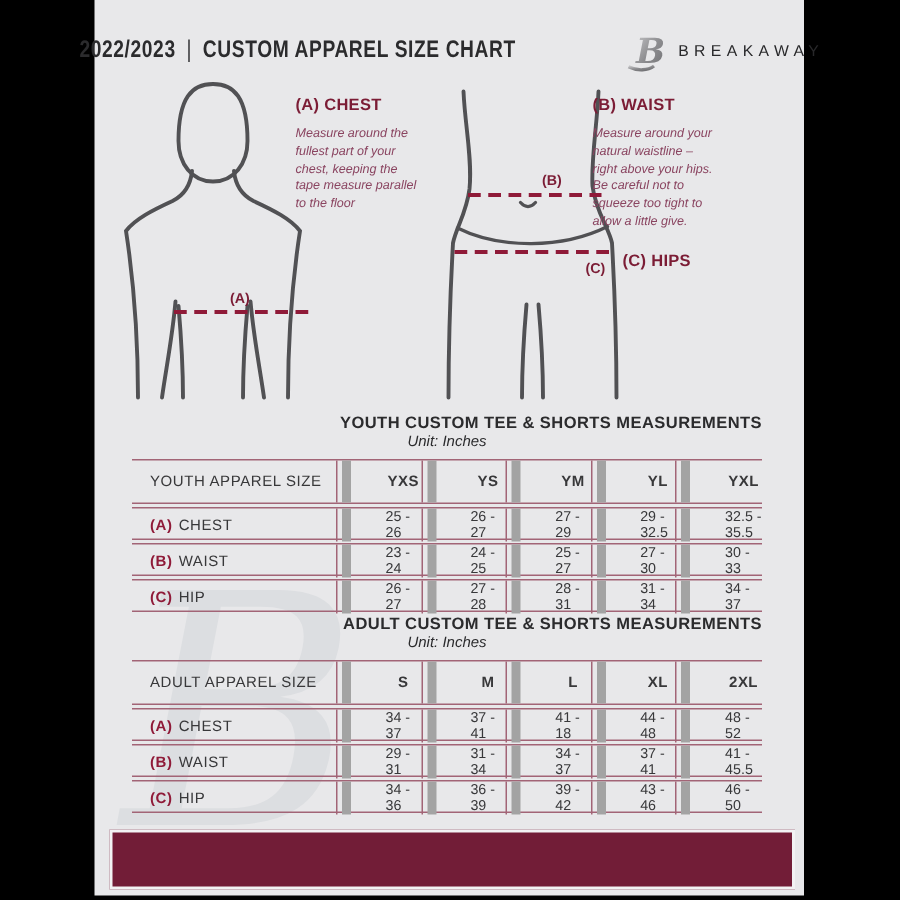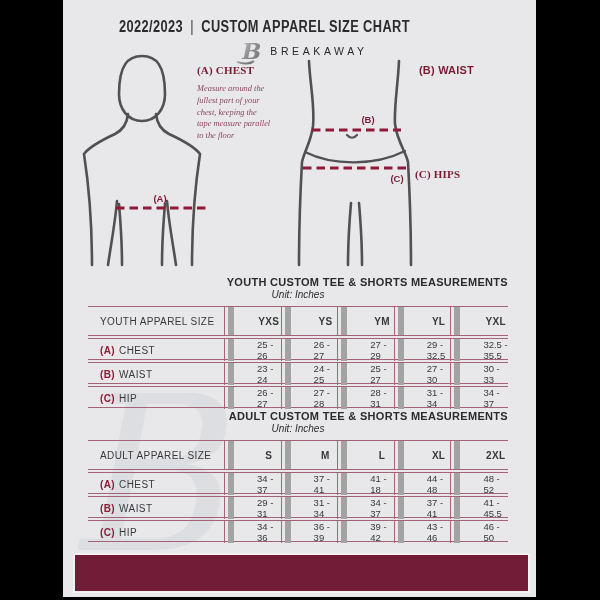--- a/index.html
+++ b/index.html
@@ -7,21 +7,21 @@
     width:600px;height:600px;background:#000;position:relative;overflow:hidden;
     font-family:"Liberation Sans", sans-serif;
   }
   .page{
     position:absolute;left:63px;top:0;width:473px;height:597px;
     background:#e8e8ea;
   }
   
   .topbar{
     position:absolute;top:18px;left:25px;right:22px;height:32px;
-    display:flex;justify-content:flex-start;align-items:center;z-index:2;flex-direction:column;
+    display:flex;justify-content:center;align-items:center;z-index:2;
   }
   .doc-title{
     font-weight:bold;font-size:16px;color:#2b2b2d;letter-spacing:.5px;
     transform:scaleX(.8);transform-origin:left center;white-space:nowrap;
     display:flex;gap:9px;align-items:center;
   }
   .doc-title .sep{font-weight:normal;color:#3a3a3c;}
   .brand{display:flex;align-items:center;gap:8px;}
   .wordmark{font-weight:normal;font-size:10.5px;letter-spacing:3.6px;color:#28282a;}
   
@@ -122,32 +122,38 @@
         <path d="M52,77 Q57,82.5 62,77" stroke-width="2.2"></path>
         <path d="M56,145 C54,168 53,188 53,207"></path>
         <path d="M64,145 C66,168 67,188 67,207"></path>
       </g>
       <path d="M17,72 H106" stroke="#8f1a38" stroke-width="2.8" stroke-dasharray="8.5 5" fill="none"></path>
       <text x="73" y="65" text-anchor="middle" font-size="9.5" font-weight="bold" fill="#7b1c35">(B)</text>
       <path d="M8,110 H114" stroke="#8f1a38" stroke-width="2.8" stroke-dasharray="8.5 5" fill="none"></path>
       <text x="102" y="124" text-anchor="middle" font-size="9.5" font-weight="bold" fill="#7b1c35">(C)</text>
     </svg>
 
-    <div class="instr" style="left:134px;top:12px;width:102px;font-family:Liberation Serif, serif;">
+    <div class="instr" style="left:134px;top:12px;width:102px;">
       <h3>(A) CHEST</h3>
       <p>Measure around the
 fullest part of your
 chest, keeping the
 tape measure parallel
 to the floor</p>
     </div>
-    <div class="instr" style="left:356px;top:12px;width:112px;">
+    <div class="instr" style="left:332px;top:12px;width:112px;">
       <h3>(B) WAIST</h3>
-    </div>
-    <div class="instr" style="left:352px;top:116px;width:112px;font-family:Liberation Serif, serif;">
+      <p>Measure around your
+natural waistline –
+right above your hips.
+Be careful not to
+squeeze too tight to
+allow a little give.</p>
+    </div>
+    <div class="instr" style="left:352px;top:116px;width:112px;">
       <h3>(C) HIPS</h3>
     </div>
   </div>
 
   <div class="tbl-section" id="youth-section">
     <div class="tbl-title">YOUTH CUSTOM TEE &amp; SHORTS MEASUREMENTS</div>
     <div class="tbl-unit">Unit: Inches</div>
     <div>
       <div class="trow thead">
         <div class="cell lbl">YOUTH APPAREL SIZE</div>

